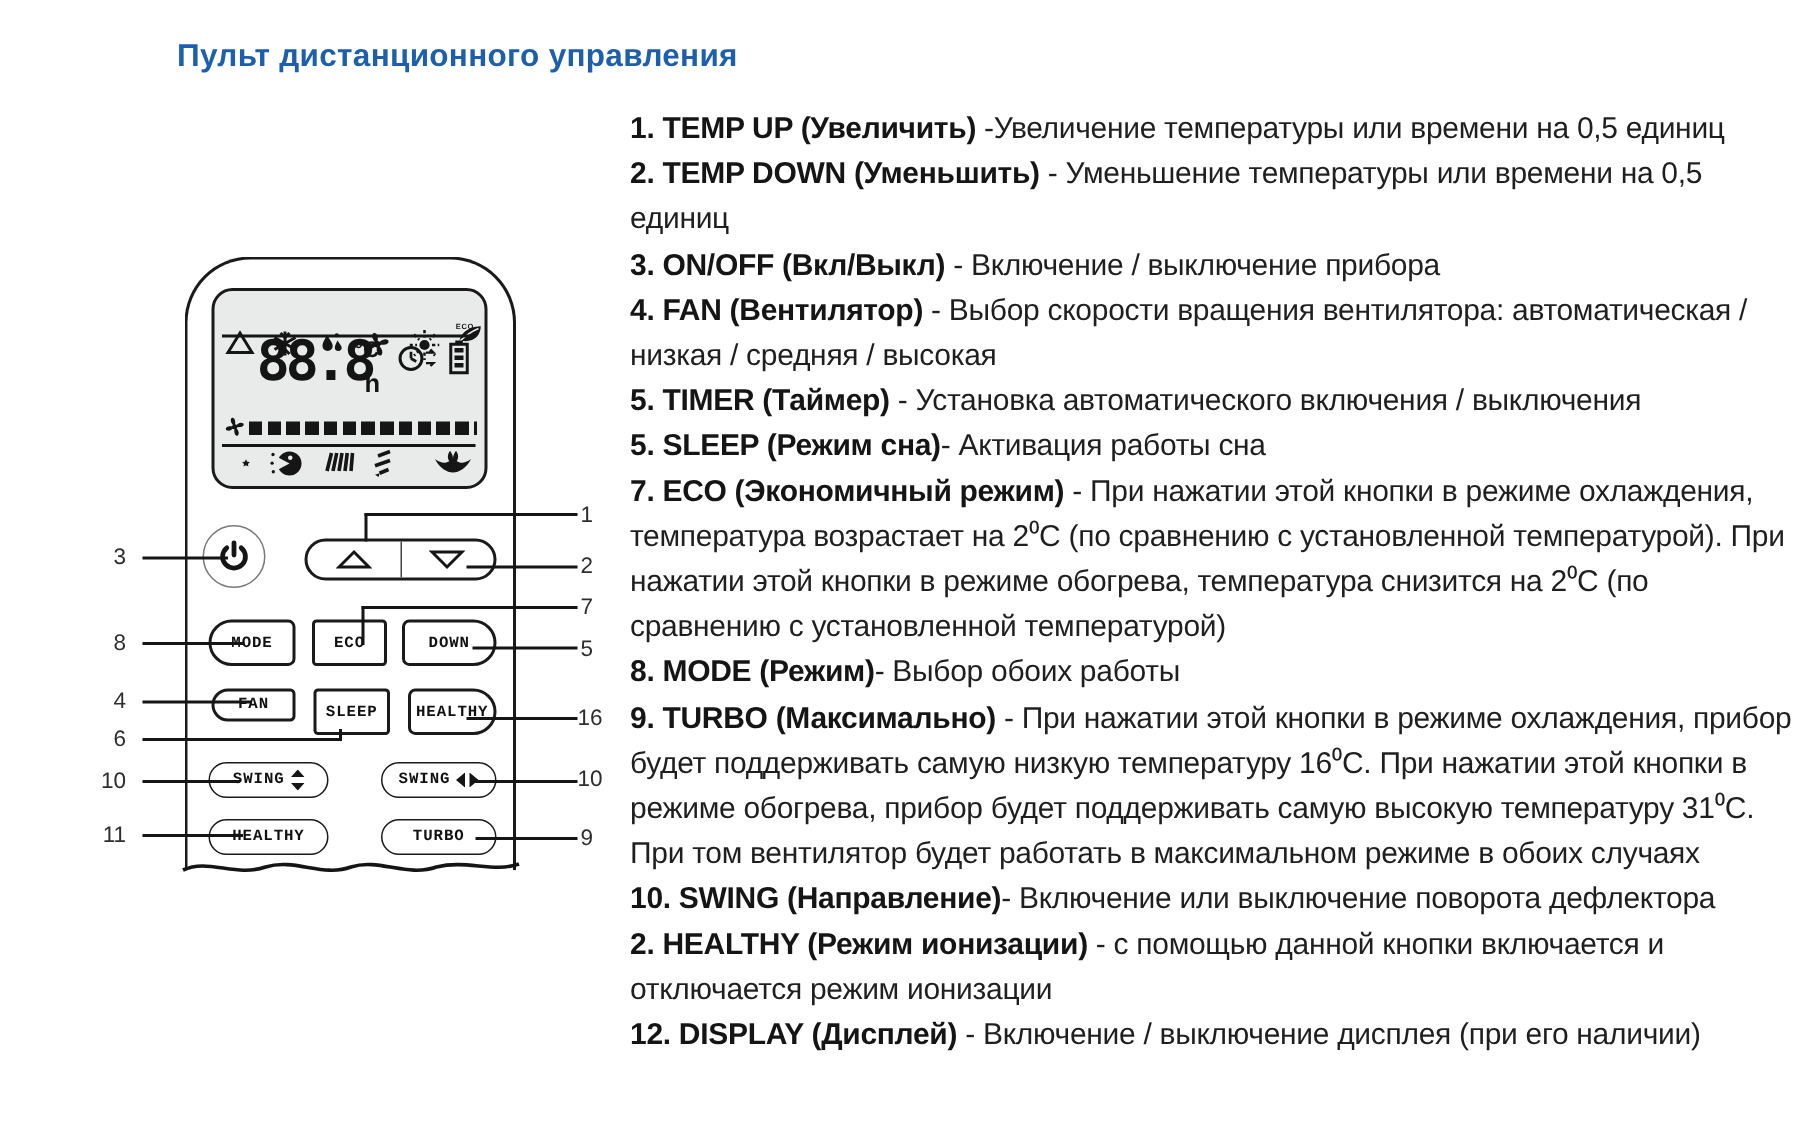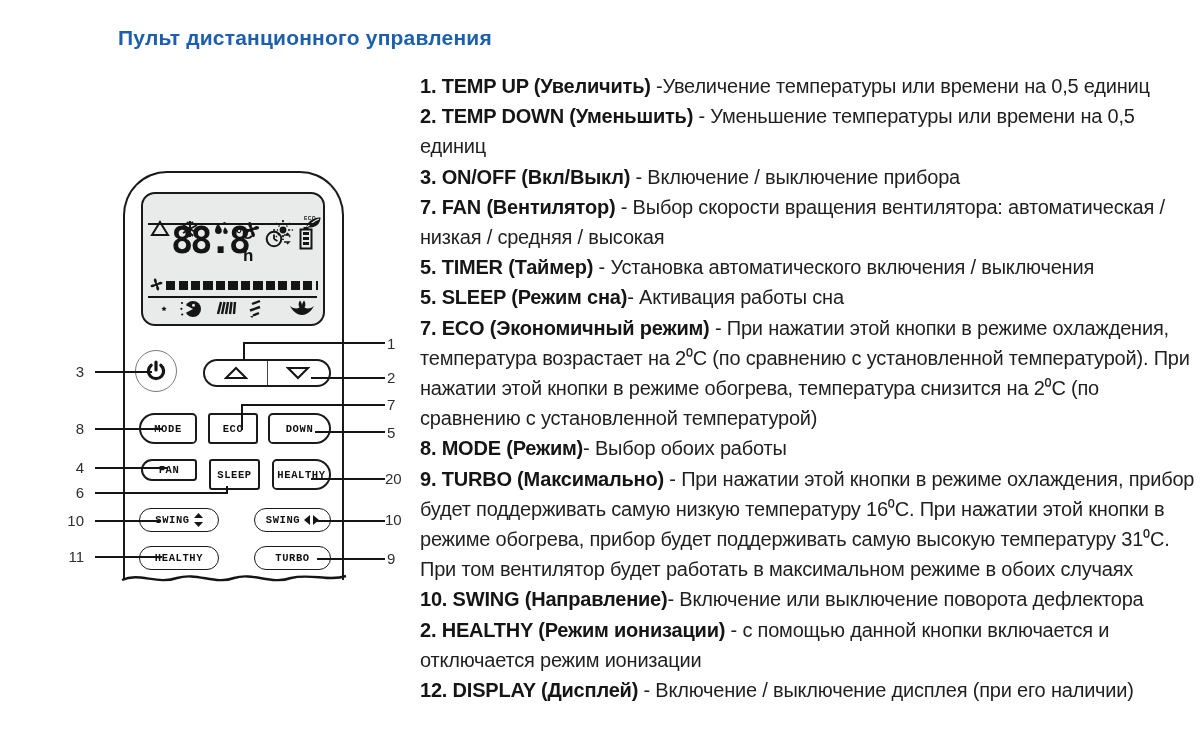--- a/index.html
+++ b/index.html
@@ -299,21 +299,21 @@
   <div class="cnum cl" style="left:58px;top:421px;">8</div>
   <div class="cnum cl" style="left:58px;top:460px;">4</div>
   <div class="cnum cl" style="left:58px;top:485px;">6</div>
   <div class="cnum cl" style="left:58px;top:513px;">10</div>
   <div class="cnum cl" style="left:58px;top:549px;">11</div>
 
   <div class="cnum cr" style="left:387px;top:336px;">1</div>
   <div class="cnum cr" style="left:387px;top:370px;">2</div>
   <div class="cnum cr" style="left:387px;top:397px;">7</div>
   <div class="cnum cr" style="left:387px;top:425px;">5</div>
-  <div class="cnum cr" style="left:385px;top:471px;">20</div>
+  <div class="cnum cr" style="left:385px;top:471px;">16</div>
   <div class="cnum cr" style="left:385px;top:512px;">10</div>
   <div class="cnum cr" style="left:387px;top:551px;">9</div>
 
   <div class="hline" style="left:95px;top:371px;width:57px;"></div>
   <div class="hline" style="left:95px;top:428px;width:68px;"></div>
   <div class="hline" style="left:95px;top:467px;width:73px;"></div>
   <div class="hline" style="left:95px;top:492px;width:133px;"></div>
   <div class="vline" style="left:226px;top:486px;height:8px;"></div>
   <div class="hline" style="left:95px;top:520px;width:65px;"></div>
   <div class="hline" style="left:95px;top:556px;width:67px;"></div>
@@ -325,21 +325,21 @@
   <div class="vline" style="left:241px;top:404px;height:26px;"></div>
   <div class="hline" style="left:315px;top:431px;width:70px;"></div>
   <div class="hline" style="left:311px;top:478px;width:74px;"></div>
   <div class="hline" style="left:314px;top:520px;width:71px;"></div>
   <div class="hline" style="left:317px;top:558px;width:68px;"></div>
 
   <div class="legend">
     <p><b>1. TEMP UP (Увеличить)</b><span> -Увеличение температуры или времени на 0,5 единиц</span></p>
     <p><b>2. TEMP DOWN (Уменьшить)</b><span> - Уменьшение температуры или времени на 0,5 единиц</span></p>
     <p><b>3. ON/OFF (Вкл/Выкл)</b><span> - Включение / выключение прибора</span></p>
-    <p><b>7. FAN (Вентилятор)</b><span> - Выбор скорости вращения вентилятора: автоматическая / низкая / средняя / высокая</span></p>
+    <p><b>4. FAN (Вентилятор)</b><span> - Выбор скорости вращения вентилятора: автоматическая / низкая / средняя / высокая</span></p>
     <p><b>5. TIMER (Таймер)</b><span> - Установка автоматического включения / выключения</span></p>
     <p><b>5. SLEEP (Режим сна)</b><span>- Активация работы сна</span></p>
     <p><b>7. ECO (Экономичный режим)</b><span> - При нажатии этой кнопки в режиме охлаждения, температура возрастает на 2⁰С (по сравнению с установленной температурой). При нажатии этой кнопки в режиме обогрева, температура снизится на 2⁰С (по сравнению с установленной температурой)</span></p>
     <p><b>8. MODE (Режим)</b><span>- Выбор обоих работы</span></p>
     <p><b>9. TURBO (Максимально)</b><span> - При нажатии этой кнопки в режиме охлаждения, прибор будет поддерживать самую низкую температуру 16⁰С. При нажатии этой кнопки в режиме обогрева, прибор будет поддерживать самую высокую температуру 31⁰С. При том вентилятор будет работать в максимальном режиме в обоих случаях</span></p>
     <p><b>10. SWING (Направление)</b><span>- Включение или выключение поворота дефлектора</span></p>
     <p><b>2. HEALTHY (Режим ионизации)</b><span> - с помощью данной кнопки включается и отключается режим ионизации</span></p>
     <p><b>12. DISPLAY (Дисплей)</b><span> - Включение / выключение дисплея (при его наличии)</span></p>
   </div>
 

